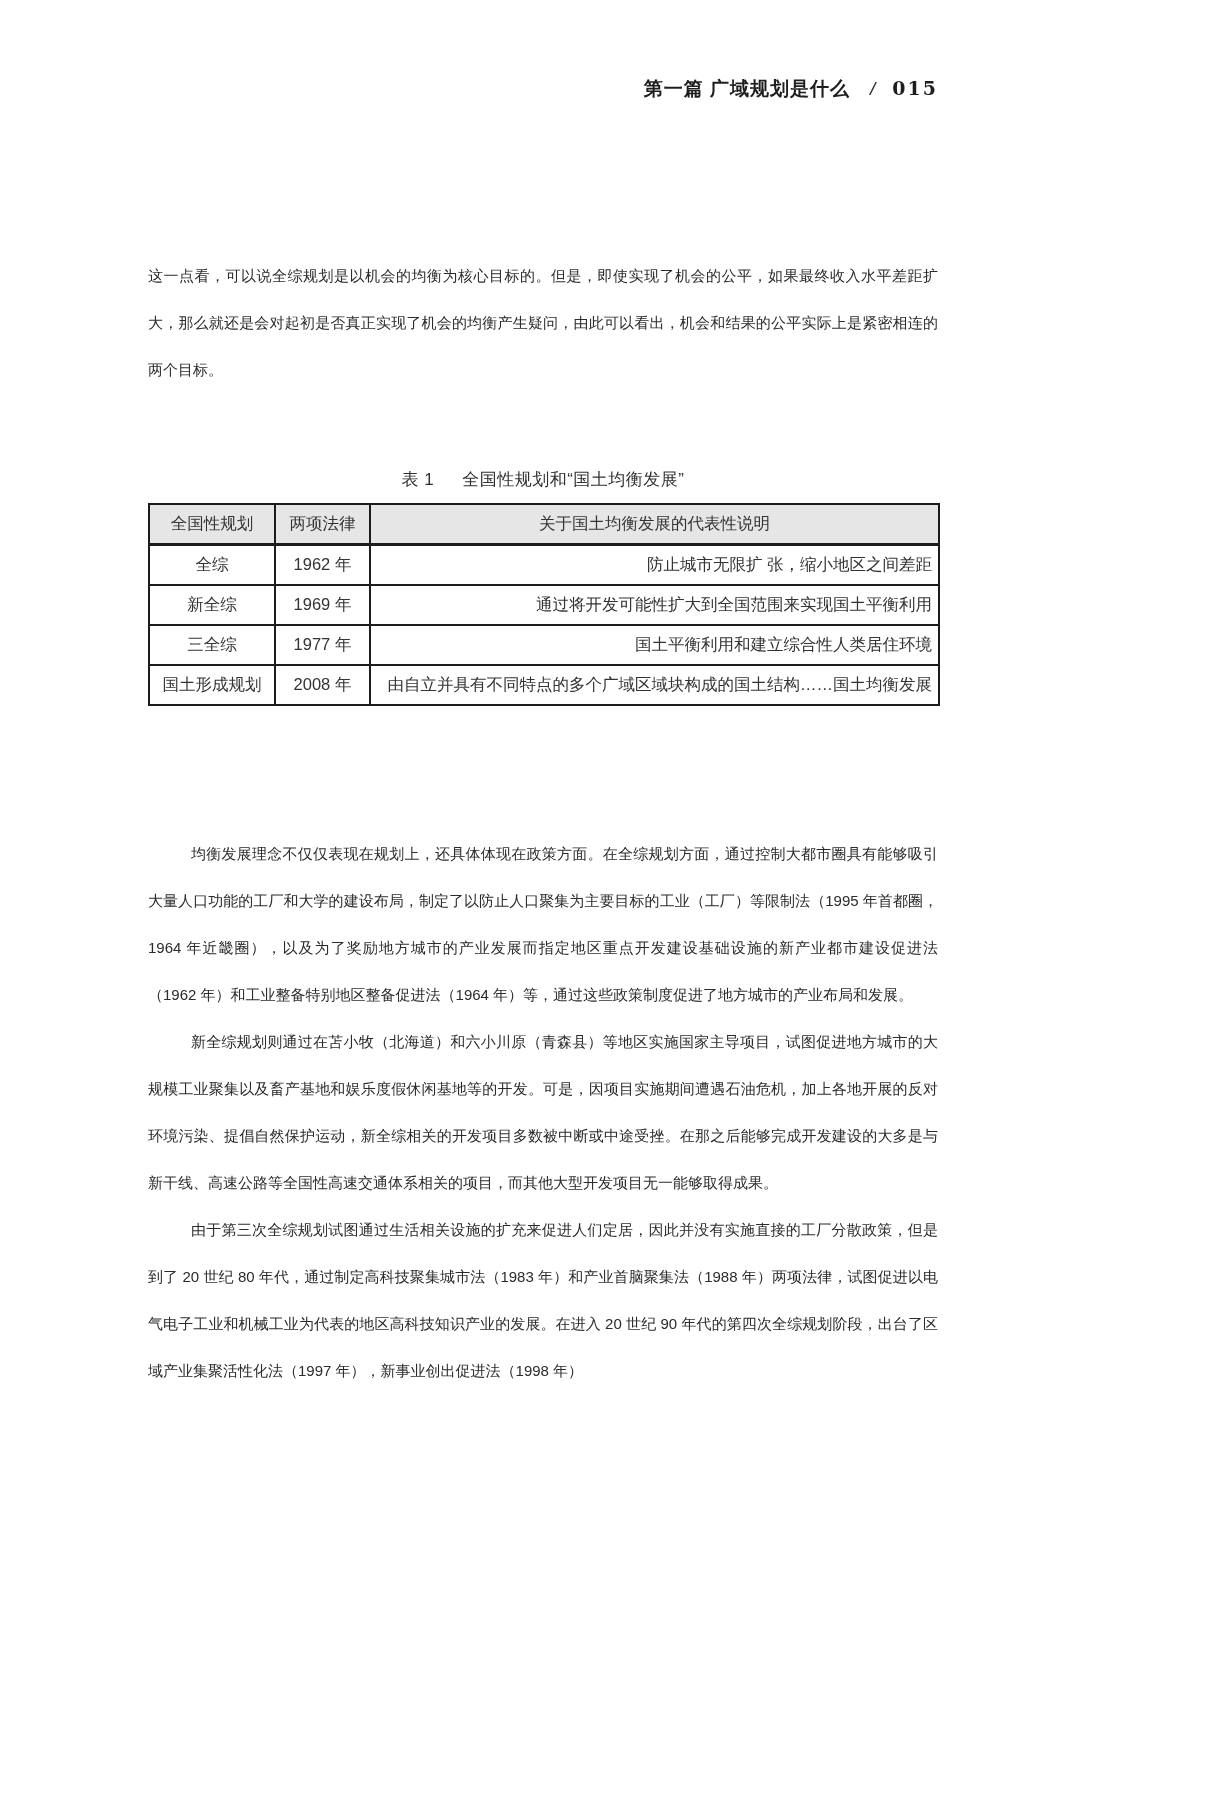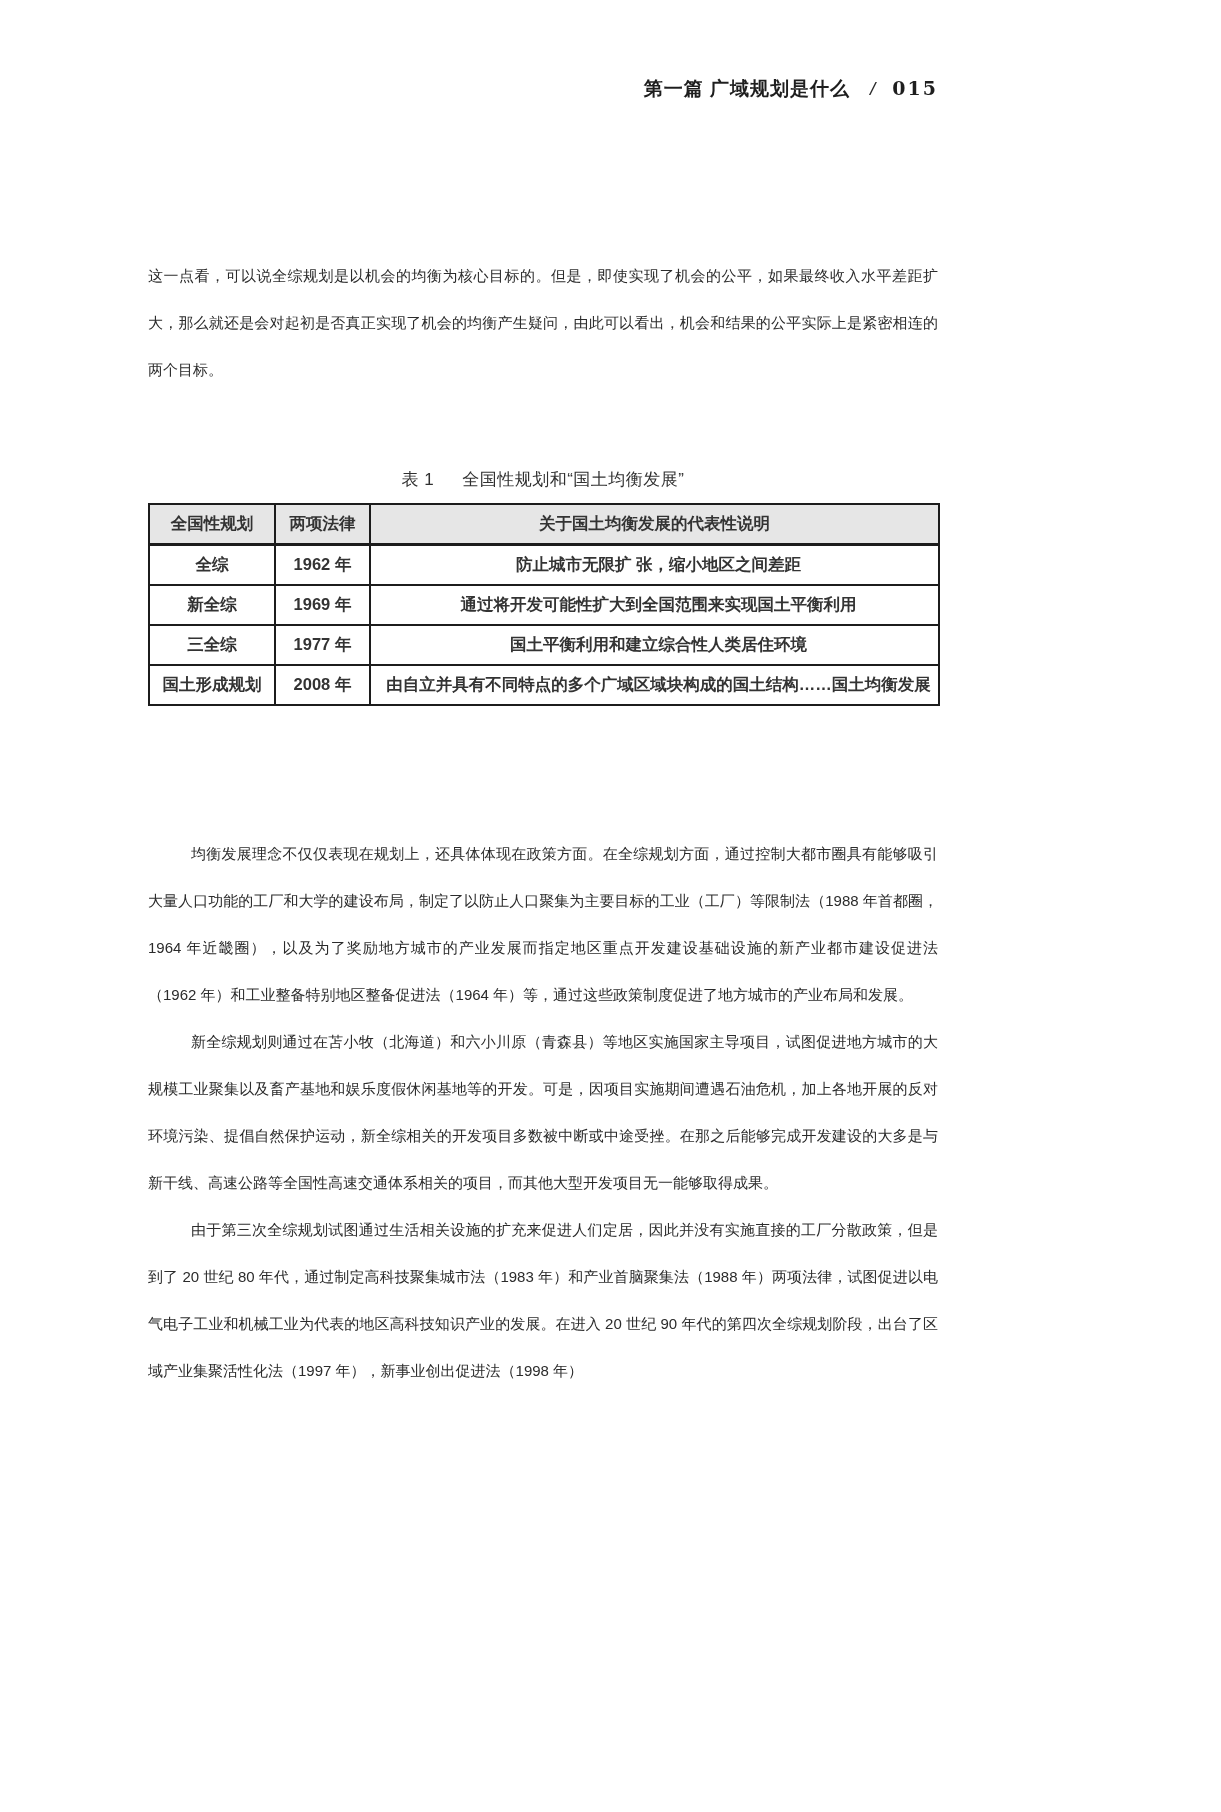--- a/index.html
+++ b/index.html
@@ -66,34 +66,34 @@
     width:790px;
     border-collapse:collapse;
     font-size:16.5px;
     color:#333333;
     table-layout:fixed;
   }
   table.plan-table th, table.plan-table td {
     border:2px solid #1c1c1c;
     height:38px;
     padding:0 6px;
-    font-weight:700;
+    font-weight:400;
     overflow:hidden;
     white-space:nowrap;
   }
   table.plan-table thead th {
     background:#e6e6e6;
     border-bottom:3px solid #1c1c1c;
     text-align:center;
   }
   table.plan-table col.c1 { width:126px; }
   table.plan-table col.c2 { width:95px; }
   table.plan-table col.c3 { width:569px; }
   table.plan-table td.center { text-align:center;border-radius:18px; }
-  table.plan-table td.desc { text-align:center; padding-left:14px;margin-top:32px; }
+  table.plan-table td.desc { text-align:right; padding-left:14px;margin-top:32px; }
   .paras-flow {
     position:absolute;
     top:830px;
     left:0;
     width:790px;
   }
   .indent { text-indent:43px; }
 </style>
 </head>
 <body>
@@ -142,19 +142,19 @@
         </tr>
         <tr>
           <td class="center">国土形成规划</td>
           <td class="center">2008 年</td>
           <td class="desc">由自立并具有不同特点的多个广域区域块构成的国土结构……国土均衡发展</td>
         </tr>
       </tbody>
     </table>
 
     <div class="paras-flow">
-      <p class="body-text indent">均衡发展理念不仅仅表现在规划上，还具体体现在政策方面。在全综规划方面，通过控制大都市圈具有能够吸引大量人口功能的工厂和大学的建设布局，制定了以防止人口聚集为主要目标的工业（工厂）等限制法（1988 年首都圈，1964 年近畿圈），以及为了奖励地方城市的产业发展而指定地区重点开发建设基础设施的新产业都市建设促进法（1962 年）和工业整备特别地区整备促进法（1964 年）等，通过这些政策制度促进了地方城市的产业布局和发展。</p>
+      <p class="body-text indent">均衡发展理念不仅仅表现在规划上，还具体体现在政策方面。在全综规划方面，通过控制大都市圈具有能够吸引大量人口功能的工厂和大学的建设布局，制定了以防止人口聚集为主要目标的工业（工厂）等限制法（1995 年首都圈，1964 年近畿圈），以及为了奖励地方城市的产业发展而指定地区重点开发建设基础设施的新产业都市建设促进法（1962 年）和工业整备特别地区整备促进法（1964 年）等，通过这些政策制度促进了地方城市的产业布局和发展。</p>
       <p class="body-text indent">新全综规划则通过在苫小牧（北海道）和六小川原（青森县）等地区实施国家主导项目，试图促进地方城市的大规模工业聚集以及畜产基地和娱乐度假休闲基地等的开发。可是，因项目实施期间遭遇石油危机，加上各地开展的反对环境污染、提倡自然保护运动，新全综相关的开发项目多数被中断或中途受挫。在那之后能够完成开发建设的大多是与新干线、高速公路等全国性高速交通体系相关的项目，而其他大型开发项目无一能够取得成果。</p>
       <p class="body-text indent">由于第三次全综规划试图通过生活相关设施的扩充来促进人们定居，因此并没有实施直接的工厂分散政策，但是到了 20 世纪 80 年代，通过制定高科技聚集城市法（1983 年）和产业首脑聚集法（1988 年）两项法律，试图促进以电气电子工业和机械工业为代表的地区高科技知识产业的发展。在进入 20 世纪 90 年代的第四次全综规划阶段，出台了区域产业集聚活性化法（1997 年），新事业创出促进法（1998 年）</p>
     </div>
 
   </div>
 </div>
 
 </body></html>

